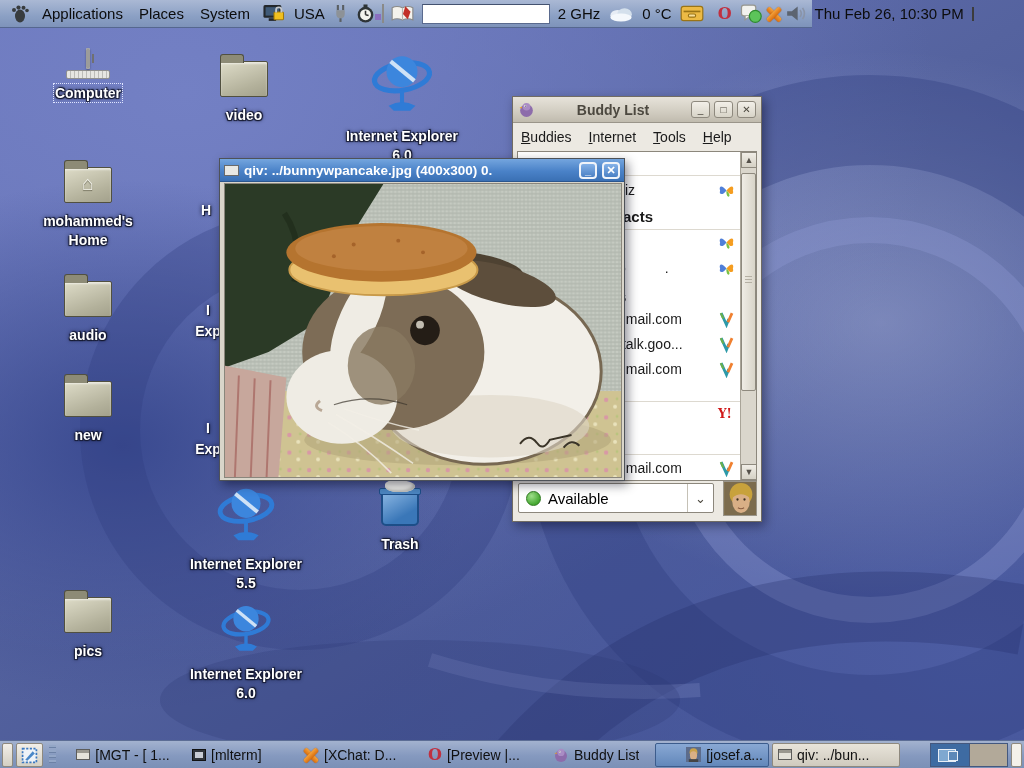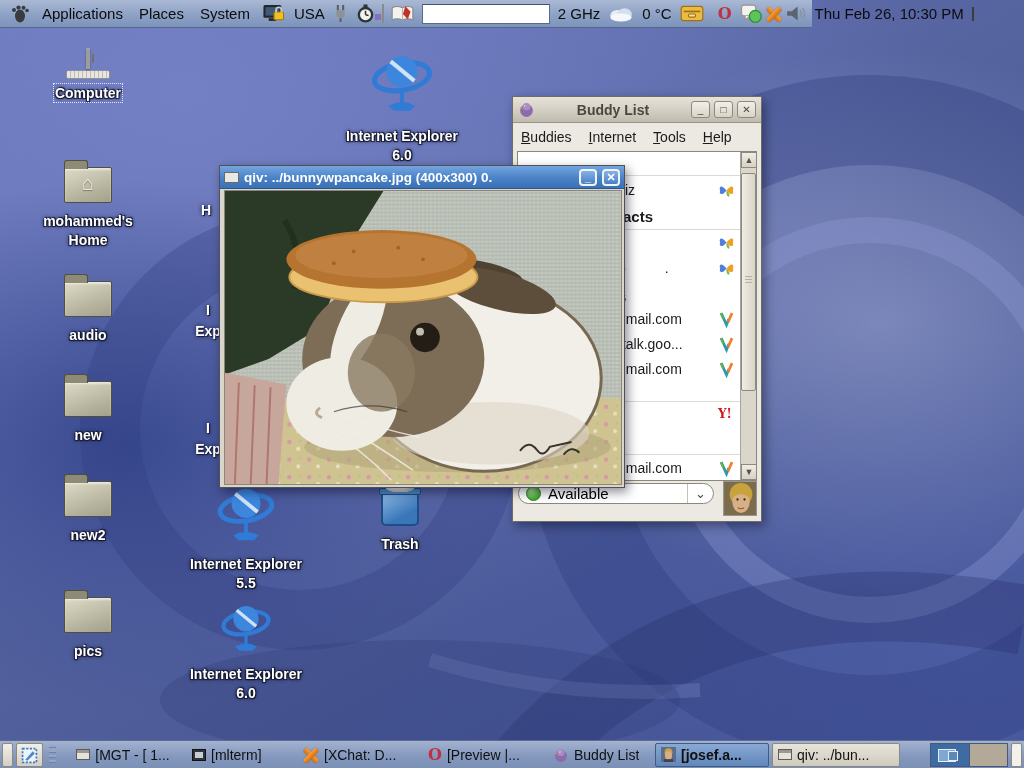--- a/index.html
+++ b/index.html
@@ -52,21 +52,21 @@
   .trashcan { width:38px; height:36px; margin-top:8px; position:relative;
     background:linear-gradient(150deg,#8db8e4,#3a77b8 70%); border:2px solid #1d4e88; border-radius:3px 3px 5px 5px; }
   .trashcan::before { content:""; position:absolute; left:-4px; top:-4px; right:-4px; height:5px;
     background:#4c86c2; border:1px solid #1d4e88; border-radius:2px; }
   .trashcan::after { content:""; position:absolute; left:2px; top:-12px; width:30px; height:12px; background:#f4f4f0;
     border-radius:40% 60% 50% 50%; box-shadow:inset -2px -2px 3px #b8b8b4; }
   .hidden-label { position:absolute; z-index:2; color:#fff; font-weight:bold; font-size:14px; text-align:center;
     white-space:pre; line-height:1.5; text-shadow:1px 1px 1px #14182e, 0 0 4px #10142a; }
 
   
-  #qiv { position:absolute; left:219px; top:165px; width:406px; height:323px; z-index:10;
+  #qiv { position:absolute; left:219px; top:158px; width:406px; height:323px; z-index:10;
     background:#d9d5ca; border:1px solid #4e5258; box-shadow:3px 4px 10px rgba(0,0,20,0.45); }
   #qiv-title { height:23px; display:flex; align-items:center; padding:0 4px; gap:5px;
     background:linear-gradient(#74a5de, #4a82c8 55%, #3a70b4); border-bottom:1px solid #2b568e; }
   #qiv-title .wicon { width:15px; height:11px; background:#e8e8e4; border:1px solid #6a6a6a; }
   #qiv-title .ttl { flex:1; color:#fff; font-weight:bold; font-size:13.5px; white-space:nowrap; overflow:hidden; }
   .qbtn { width:18px; height:17px; border:2px solid #f0f4fa; border-radius:4px; color:#fff;
     background:linear-gradient(#85b2e8,#4a80c4); font-size:11px; line-height:13px; text-align:center; font-weight:bold; }
   #qiv-img { position:absolute; left:4px; top:24px; width:398px; height:295px; border:1px solid #8a867c; overflow:hidden; }
   #qiv-img svg { display:block; width:100%; height:100%; }
 
@@ -92,39 +92,39 @@
   .yglyph { color:#d01818; font-weight:bold; font-size:12px; font-family:"DejaVu Serif", serif; }
   
   #bscroll { position:absolute; right:0; top:0; width:16px; height:328px; background:#dad6cc; border-left:1px solid #a9a498; }
   .sbtn { position:absolute; left:0; width:16px; height:16px; background:linear-gradient(#f0ede6,#d5d1c5);
     border:1px solid #8e897e; text-align:center; font-size:9px; line-height:14px; color:#55514a; }
   #sthumb { position:absolute; left:0; top:21px; width:15px; height:218px; background:linear-gradient(90deg,#efece5,#d8d4c8);
     border:1px solid #8e897e; border-radius:2px; }
   #sthumb::after { content:""; position:absolute; left:3px; right:3px; top:102px; height:8px;
     background:repeating-linear-gradient(#b5b0a4 0 1px, transparent 1px 3px); }
   
-  #status-combo { position:absolute; left:5px; top:386px; width:196px; height:21px; background:#fff;
-    border:1px solid #8c877c; border-radius:12px; display:flex; align-items:center; font-size:15px; }
+  #status-combo { position:absolute; left:5px; top:386px; width:196px; height:30px; background:#fff;
+    border:1px solid #8c877c; border-radius:2px; display:flex; align-items:center; font-size:15px; }
   #status-dot { width:15px; height:15px; border-radius:50%; margin:0 7px;
     background:radial-gradient(circle at 35% 30%, #9fe08a, #46a832 70%); border:1px solid #2d7a1e; }
   #status-chevron { position:absolute; right:0; top:0; bottom:0; width:26px; border-left:1px solid #c5c1b6;
     display:flex; align-items:center; justify-content:center; color:#4c483f; font-size:13px; }
   #buddy-avatar { position:absolute; left:210px; top:384px; width:34px; height:35px; border:1px solid #9a958a;
     background:#8a7a58; overflow:hidden; }
 
   
   #taskbar { position:absolute; left:0; bottom:0; width:1024px; height:28px; z-index:30;
     background:linear-gradient(#a3b2cf, #8599bf 55%, #7b90b6); border-top:1px solid #5c6d95;
     display:flex; align-items:center; padding:0 2px; gap:3px; }
   .tb-btn { height:24px; background:linear-gradient(#f2efe8,#d3cfc3); border:1px solid #8e897e; border-radius:2px; }
   .titem { display:flex; align-items:center; gap:5px; height:26px; padding:0 5px; font-size:14px; color:#101010;
     white-space:nowrap; overflow:hidden; }
   .titem .tlbl { overflow:hidden; text-overflow:ellipsis; }
   .titem-btn { border:1px solid #8e897e; border-radius:2px; background:linear-gradient(#e8e4da,#cfcabe); height:24px; }
-  .titem-active { background:linear-gradient(#89a8d4,#6287ba); border:1px solid #3c5c8c; font-weight:bold; }
+  .titem-active { background:linear-gradient(#89a8d4,#6287ba); border:1px solid #3c5c8c; font-weight:normal;justify-content:flex-end; }
   .wicon-s { width:14px; height:11px; background:#e4e2da; border:1px solid #5c5c5a; flex:none; position:relative; }
   .wicon-s::before { content:""; position:absolute; left:0; right:0; top:0; height:3px; background:#9a9890; }
   .term-icon { width:14px; height:12px; background:#30343a; border:1px solid #111; flex:none; position:relative; }
   .term-icon::before { content:""; position:absolute; inset:2px; background:#c8ccd4; }
   #ws-switcher { display:flex; border:1px solid #44587e; height:24px; }
   .ws { width:38px; height:22px; }
   .ws-active { background:#3e6ba2; position:relative; }
   .ws-active::before { content:""; position:absolute; left:7px; top:5px; width:16px; height:11px; background:#7fa8d0; border:1px solid #e8eef6; }
   .ws-active::after { content:""; position:absolute; left:17px; top:7px; width:8px; height:8px; background:#5c88b8; border:1px solid #e8eef6; }
   .ws-empty { background:#b2a999; border-left:1px solid #44587e; }
@@ -244,27 +244,27 @@
     <div class="lbl">mohammed's Home</div>
   </div>
   <div class="dicon" style="left:30px; top:272px;">
     <span class="ic folder"></span>
     <div class="lbl">audio</div>
   </div>
   <div class="dicon" style="left:30px; top:372px;">
     <span class="ic folder"></span>
     <div class="lbl">new</div>
   </div>
-  <div class="dicon" style="left:30px; top:472px;">
-    <span class="ic folder"></span>
-    <div class="lbl">new2</div>
-  </div>
   <div class="dicon" style="left:30px; top:588px;">
     <span class="ic folder"></span>
     <div class="lbl">pics</div>
+  </div>
+  <div class="dicon" style="left:186px; top:52px;">
+    <span class="ic folder"></span>
+    <div class="lbl">video</div>
   </div>
   <div class="dicon" style="left:340px; top:48px; width:124px;">
     <svg width="66" height="70" viewBox="0 0 64 62">
       <ellipse cx="32" cy="25" rx="27" ry="13" fill="none" stroke="#2f7bd6" stroke-width="5" transform="rotate(-10 32 25)"></ellipse>
       <circle cx="32" cy="20" r="15" fill="#3c86dd"></circle>
       <path d="M21 10 L44 29" stroke="#cfe2f6" stroke-width="4"></path>
       <rect x="30" y="38" width="4" height="13" fill="#2f7bd6"></rect>
       <path d="M19 53 Q32 46 45 53 L40 58 H24 Z" fill="#2f7bd6"></path>
     </svg>
     <div class="lbl">Internet Explorer 6.0</div>

